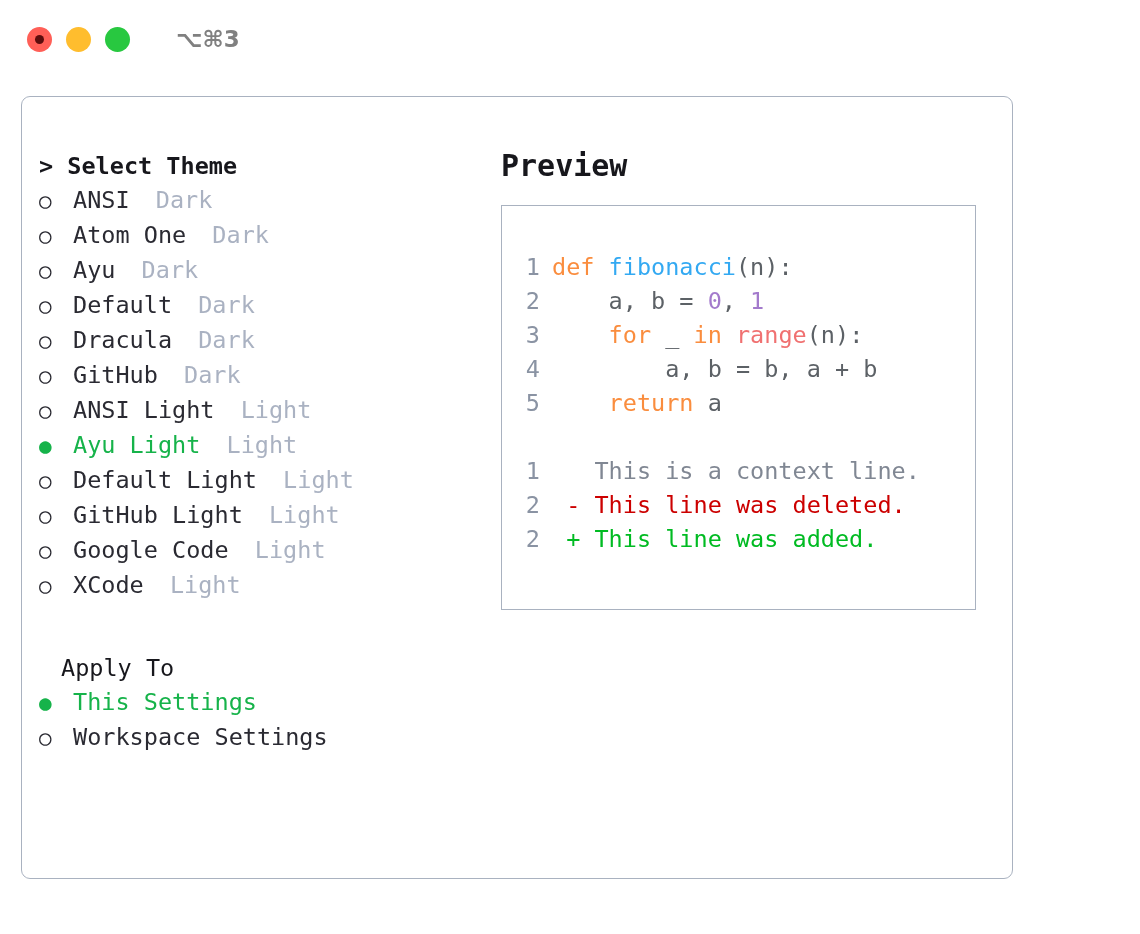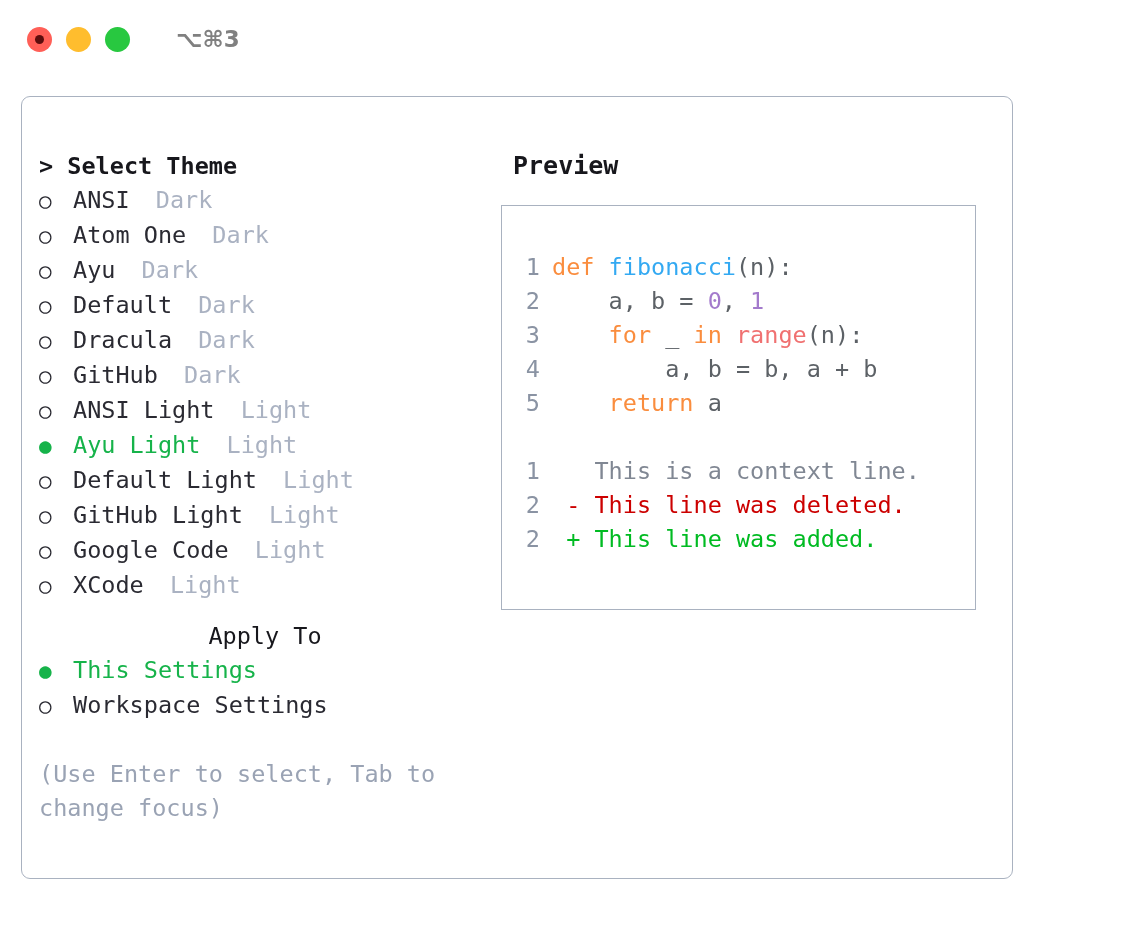--- a/index.html
+++ b/index.html
@@ -116,52 +116,50 @@
     flex: 0 0 22px;
     color: #2a2a32;
     font-size: 21px;
   }
   .opt.selected .bullet { color: #16b34a; }
   .opt-label { color: #2a2a32; margin-left: 12px; }
   .opt.selected .opt-label { color: #16b34a; }
   .opt-tag { color: #aab2c2; }
 
   .apply-head {
-    margin-top: 16px;
+    margin-top: 48px;
     padding-left: 22px;
     font-size: 23.5px;
     color: #17171c;
     line-height: 34px;
     white-space: pre;
-    text-align: center;
   }
 
   .hint {
     margin-top: 34px;
     font-size: 23.5px;
     line-height: 34px;
     color: #9aa3b4;
     width: 400px;
     white-space: pre-wrap;
     word-break: break-word;
   }
 
   
   .right-col {
     position: absolute;
     left: 479px;
     top: 52px;
     width: 490px;
   }
   .preview-title {
-    font-size: 25px;
+    font-size: 30px;
     font-weight: 700;
     color: #17171c;
     line-height: 34px;
-    margin-left: 12px;
   }
   .preview-box {
     margin-top: 22px;
     width: 475px;
     height: 405px;
     border: 1.6px solid #a9b2c0;
     box-sizing: border-box;
     background: #ffffff;
     position: relative;
   }
@@ -227,21 +225,20 @@
             <div class="opt"><span class="bullet">○</span><span class="opt-label">Google Code</span><span class="opt-label"> </span><span class="opt-tag">Light</span></div>
             <div class="opt"><span class="bullet">○</span><span class="opt-label">XCode</span><span class="opt-label"> </span><span class="opt-tag">Light</span></div>
           </div>
 
         <div class="apply-head">Apply To</div>
         <div class="opt-list" id="apply-list">
             <div class="opt selected"><span class="bullet">●</span><span class="opt-label">This Settings</span></div>
             <div class="opt"><span class="bullet">○</span><span class="opt-label">Workspace Settings</span></div>
           </div>
 
-        <div class="hint">(Use Enter to select, Tab to change focus)</div>
       </div>
 
       <div class="right-col">
         <div class="preview-title">Preview</div>
         <div class="preview-box">
           <div class="code" id="code-block"><div class="code-line"><span class="ln">1</span><span><span class="tok-kw">def</span><span class="tok-pl"> </span><span class="tok-fn">fibonacci</span><span class="tok-pl">(n):</span></span></div><div class="code-line"><span class="ln">2</span><span><span class="tok-pl">    a, b = </span><span class="tok-num">0</span><span class="tok-pl">, </span><span class="tok-num">1</span></span></div><div class="code-line"><span class="ln">3</span><span><span class="tok-pl">    </span><span class="tok-kw">for</span><span class="tok-pl"> _ </span><span class="tok-kw">in</span><span class="tok-pl"> </span><span class="tok-call">range</span><span class="tok-pl">(n):</span></span></div><div class="code-line"><span class="ln">4</span><span><span class="tok-pl">        a, b = b, a + b</span></span></div><div class="code-line"><span class="ln">5</span><span><span class="tok-pl">    </span><span class="tok-kw">return</span><span class="tok-pl"> a</span></span></div><div class="blank-line"></div><div class="code-line"><span class="ln">1</span><span class="tok-ctx">   This is a context line.</span></div><div class="code-line"><span class="ln">2</span><span class="tok-del"> - This line was deleted.</span></div><div class="code-line"><span class="ln">2</span><span class="tok-add"> + This line was added.</span></div></div>
         </div>
       </div>
 
     </div>

